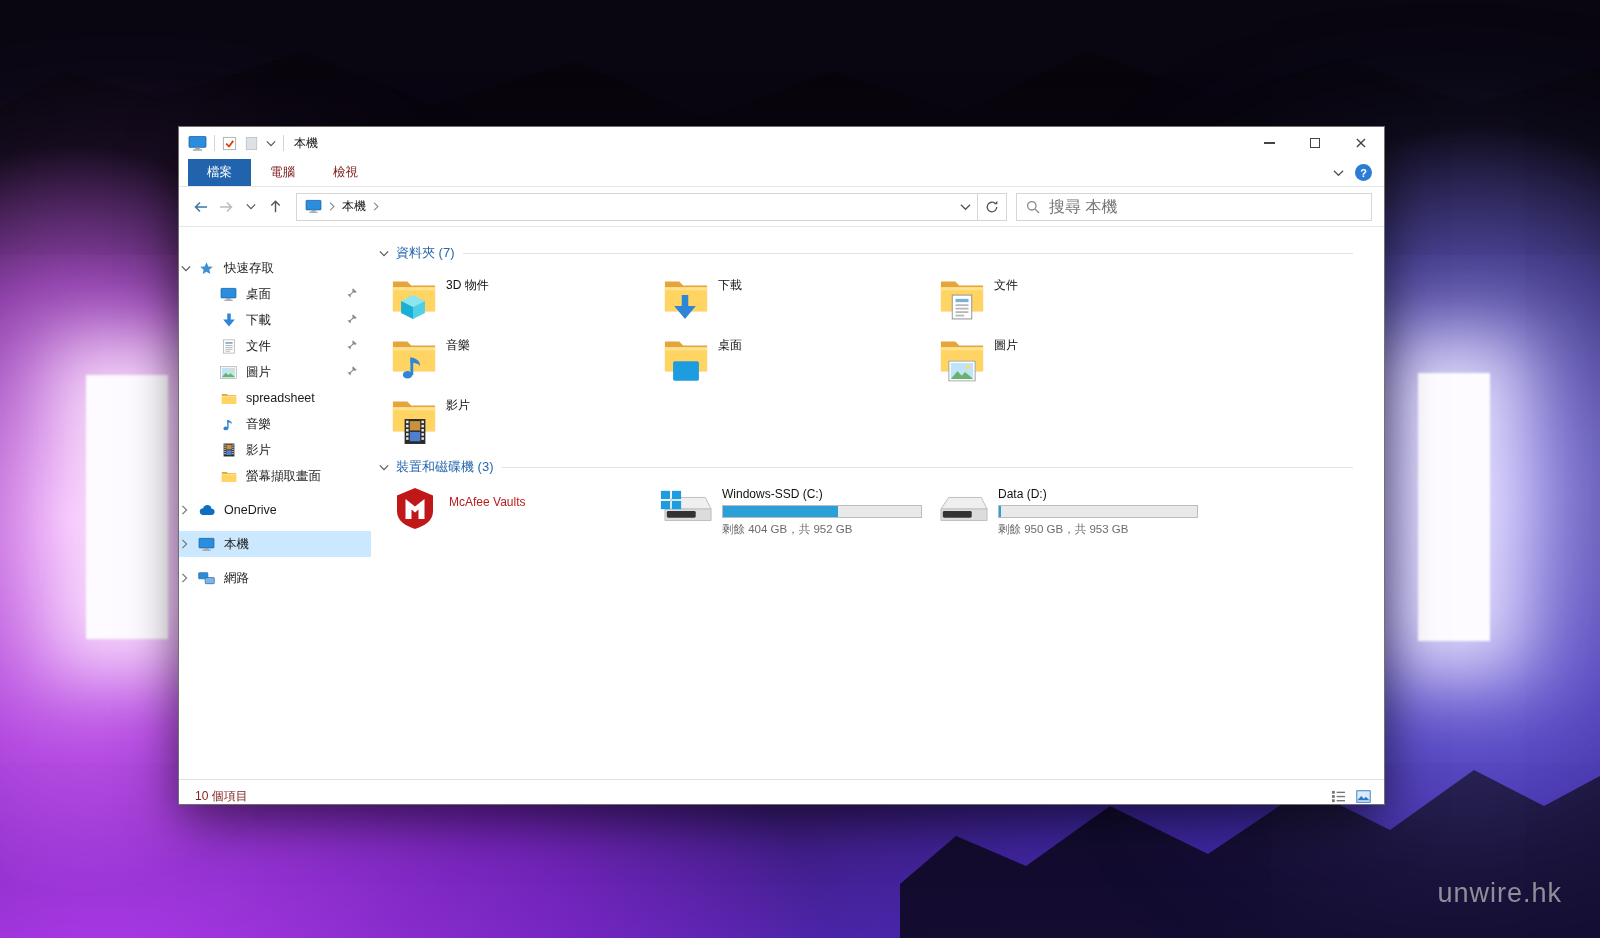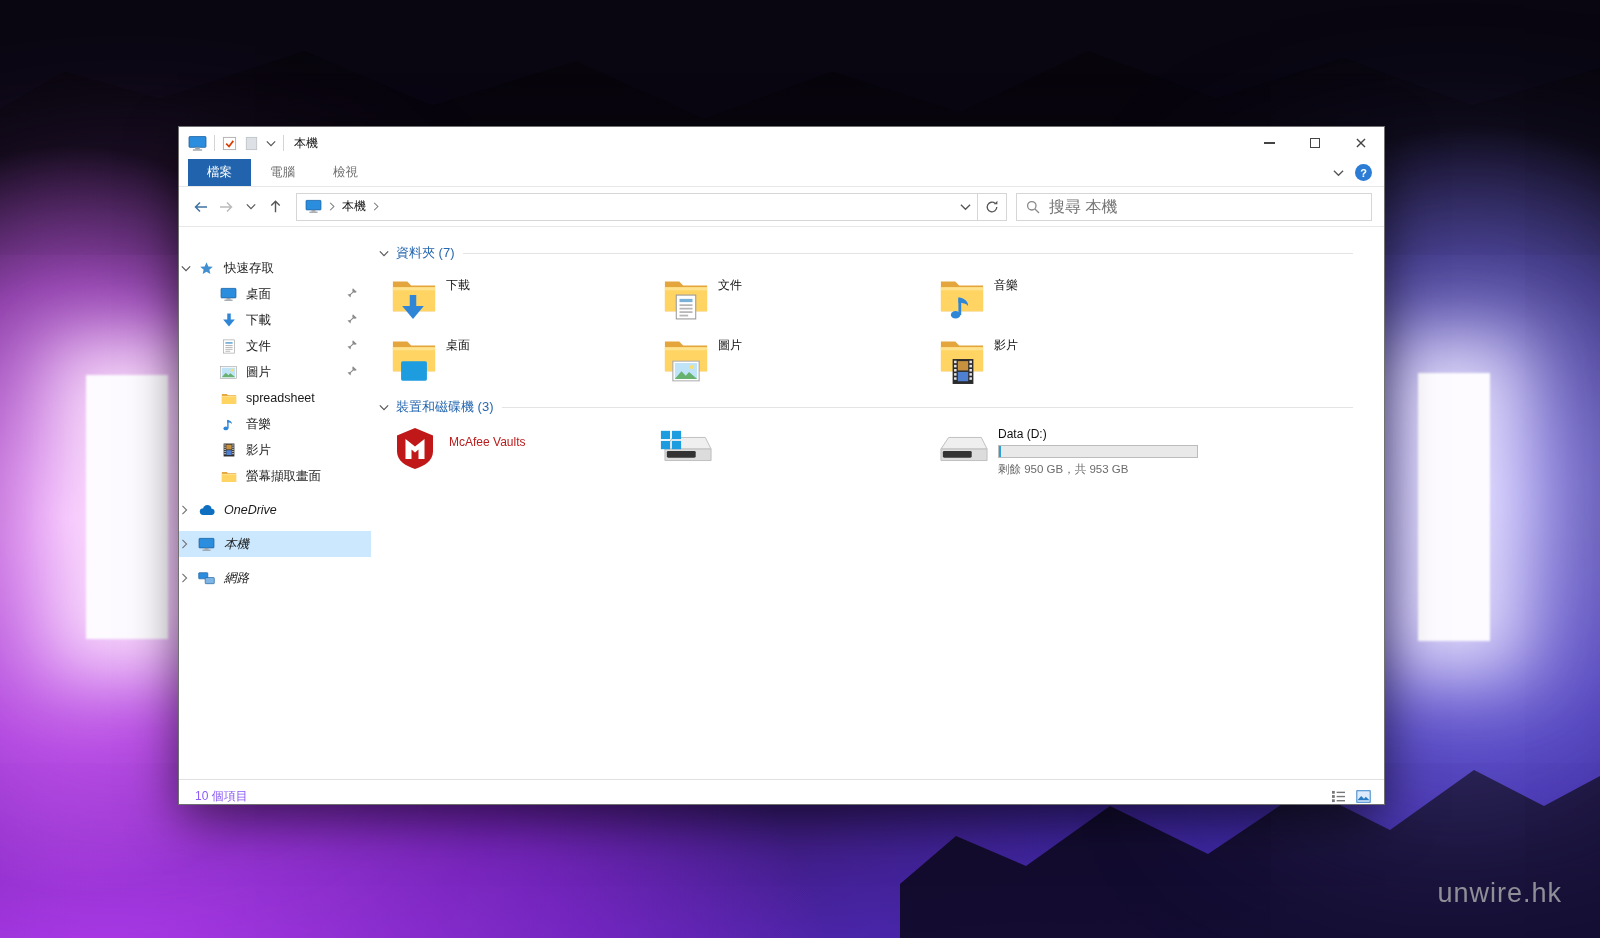--- a/index.html
+++ b/index.html
@@ -35,21 +35,21 @@
   .qat-sep { width:1px; height:16px; background:#d4d4d4; }
   .qat-btn { display:flex; align-items:center; justify-content:center; }
   .title-text { font-size:12px; color:#111; margin-left:3px; }
   .win-controls { margin-left:auto; display:flex; height:100%; }
   .wc-btn { width:46px; display:flex; align-items:center; justify-content:center; color:#333; }
   .min-glyph { width:11px; height:2px; background:#444; }
   .max-glyph { width:10px; height:10px; border:1.2px solid #444; }
   .close-glyph { font-size:16px; line-height:1; color:#444; font-family:"DejaVu Sans",sans-serif; }
 
   .tabs-row { height:27px; display:flex; align-items:stretch; padding-left:9px; position:relative; flex:none; }
-  .tab { padding:0 19px; font-size:12.5px; display:flex; align-items:center; color:#737373; }
+  .tab { padding:0 19px; font-size:12.5px; display:flex; align-items:center; color:#7f1d1d; }
   .tab.active { background:#2164ad; color:#fff; }
   .ribbon-right { position:absolute; right:12px; top:0; height:100%; display:flex; align-items:center; gap:11px; }
   .help-circle { width:17px; height:17px; border-radius:50%; background:#2a7cd4; color:#fff; font-size:11px;
     font-weight:bold; display:flex; align-items:center; justify-content:center; }
 
   .toolbar { height:41px; display:flex; align-items:center; padding:0 12px 0 9px;
     border-top:1px solid #e7e7e7; border-bottom:1px solid #e7e7e7; flex:none; }
   .nav-btn { width:25px; height:26px; display:flex; align-items:center; justify-content:center; flex:none; }
   .addressbox { flex:1; height:28px; border:1px solid #d6d6d6; display:flex; align-items:center;
     padding:0 6px 0 8px; gap:7px; margin-left:8px; background:#fff; }
@@ -59,21 +59,21 @@
     display:flex; align-items:center; justify-content:center; background:#fff; }
   .searchbox { width:356px; height:28px; border:1px solid #d6d6d6; margin-left:9px; display:flex;
     align-items:center; padding:0 9px; gap:9px; background:#fff; }
   .searchbox input { border:none; outline:none; width:100%; font-size:16px;
     font-family:"Liberation Sans","DejaVu Sans",sans-serif; }
 
   .content { flex:1; display:flex; min-height:0; }
   .sidebar { width:192px; padding-top:28px; flex:none; }
   .side-row { height:26px; display:flex; align-items:center; font-size:12.5px; color:#1a1a1a; position:relative; }
   .side-row.root { padding-left:2px; }
-  .side-row.root.spaced { margin-top:8px;font-style:italic; }
+  .side-row.root.spaced { margin-top:8px; }
   .side-row.child { padding-left:40px; }
   .side-row.selected { background:#cce8ff; }
   .side-chev { width:16px; display:flex; align-items:center; flex:none; }
   .side-ico { width:19px; height:17px; margin-right:8px; display:flex; align-items:center; justify-content:center; flex:none; }
   .pin { position:absolute; right:13px; top:6px; }
 
   .main { flex:1; padding:18px 31px 0 8px; overflow:hidden; }
   .group-header { display:flex; align-items:center; font-size:13px; color:#2667af; height:16px; margin-bottom:10px; }
   .group-header .gh-chev { margin-right:7px; display:flex; }
   .group-header .hline { flex:1; height:1px; background:#e3e3e3; margin-left:8px; }
@@ -88,21 +88,21 @@
   .drive-icon .flag { position:absolute; left:-3px; top:0; width:22px; height:22px; }
   .shield-icon { width:40px; height:44px; flex:none; margin-top:2px; margin-left:4px; margin-right:5px; }
   .drive-info { display:flex; flex-direction:column; }
   .drive-name { font-size:12px; color:#111; margin-top:2px; margin-bottom:4px; }
   .drive-bar { width:200px; height:13px; background:#e9e9e9; border:1px solid #bcbcbc; }
   .drive-fill { height:100%; background:#2b9fd8; }
   .drive-cap { font-size:11.5px; color:#6b6b6b; margin-top:4px; }
   .mcafee-name { font-size:12px; color:#b91c1c; margin-top:10px; }
 
   .statusbar { height:25px; border-top:1px solid #e0e0e0; display:flex; align-items:center;
-    padding:8px 12px 0 16px; font-size:12px; color:#8b5cf6; flex:none; }
+    padding:8px 12px 0 16px; font-size:12px; color:#7f1d1d; flex:none; }
   .status-views { margin-left:auto; display:flex; gap:7px; align-items:center; }
   .sv-btn { width:18px; height:16px; display:flex; align-items:center; justify-content:center; }
 </style>
 </head>
 <body>
 
 <svg width="0" height="0" style="position:absolute" xmlns="http://www.w3.org/2000/svg" xmlns:xlink="http://www.w3.org/1999/xlink" aria-hidden="true">
   <defs>
     <symbol id="sym-folder" viewBox="0 0 48 40">
       <path d="M2 6 h15 l4 4 h25 v27 H2 Z" fill="#e3a53c"></path>
@@ -507,74 +507,85 @@
         <span class="hline"></span>
       </div>
 
       <div class="tile-grid">
         <div class="folder-tile">
           <div class="tile-icon">
             <svg width="46" height="40">
                 <use href="#sym-folder" xlink:href="#sym-folder"></use>
               </svg>
             <svg class="overlay" viewBox="0 0 24 24">
-                <use href="#sym-down-arrow" xlink:href="#sym-down-arrow"></use>
-              </svg>
-          </div>
-          <span class="tile-label">下載</span>
+                <use href="#sym-cube" xlink:href="#sym-cube"></use>
+              </svg>
+          </div>
+          <span class="tile-label">3D 物件</span>
         </div>
         <div class="folder-tile">
           <div class="tile-icon">
             <svg width="46" height="40">
                 <use href="#sym-folder" xlink:href="#sym-folder"></use>
               </svg>
-            <svg class="overlay" viewBox="0 0 20 24" style="width:22px;left:12px">
-                <use href="#sym-doc" xlink:href="#sym-doc"></use>
-              </svg>
-          </div>
-          <span class="tile-label">文件</span>
+            <svg class="overlay" viewBox="0 0 24 24">
+                <use href="#sym-down-arrow" xlink:href="#sym-down-arrow"></use>
+              </svg>
+          </div>
+          <span class="tile-label">下載</span>
         </div>
         <div class="folder-tile">
           <div class="tile-icon">
             <svg width="46" height="40">
                 <use href="#sym-folder" xlink:href="#sym-folder"></use>
               </svg>
-            <svg class="overlay" viewBox="0 0 24 24">
-                <use href="#sym-note" xlink:href="#sym-note"></use>
-              </svg>
-          </div>
-          <span class="tile-label">音樂</span>
+            <svg class="overlay" viewBox="0 0 20 24" style="width:22px;left:12px">
+                <use href="#sym-doc" xlink:href="#sym-doc"></use>
+              </svg>
+          </div>
+          <span class="tile-label">文件</span>
         </div>
         <div class="folder-tile">
           <div class="tile-icon">
             <svg width="46" height="40">
                 <use href="#sym-folder" xlink:href="#sym-folder"></use>
               </svg>
-            <svg class="overlay" viewBox="0 0 26 20" style="width:28px;height:22px;bottom:1px">
-                <use href="#sym-screen" xlink:href="#sym-screen"></use>
-              </svg>
-          </div>
-          <span class="tile-label">桌面</span>
+            <svg class="overlay" viewBox="0 0 24 24">
+                <use href="#sym-note" xlink:href="#sym-note"></use>
+              </svg>
+          </div>
+          <span class="tile-label">音樂</span>
         </div>
         <div class="folder-tile">
           <div class="tile-icon">
             <svg width="46" height="40">
                 <use href="#sym-folder" xlink:href="#sym-folder"></use>
               </svg>
             <svg class="overlay" viewBox="0 0 26 20" style="width:28px;height:22px;bottom:1px">
-                <use href="#sym-photo" xlink:href="#sym-photo"></use>
-              </svg>
-          </div>
-          <span class="tile-label">圖片</span>
+                <use href="#sym-screen" xlink:href="#sym-screen"></use>
+              </svg>
+          </div>
+          <span class="tile-label">桌面</span>
         </div>
         <div class="folder-tile">
           <div class="tile-icon">
             <svg width="46" height="40">
                 <use href="#sym-folder" xlink:href="#sym-folder"></use>
               </svg>
+            <svg class="overlay" viewBox="0 0 26 20" style="width:28px;height:22px;bottom:1px">
+                <use href="#sym-photo" xlink:href="#sym-photo"></use>
+              </svg>
+          </div>
+          <span class="tile-label">圖片</span>
+        </div>
+        <div class="folder-tile">
+          <div class="tile-icon">
+            <svg width="46" height="40">
+                <use href="#sym-folder" xlink:href="#sym-folder"></use>
+              </svg>
             <svg class="overlay" viewBox="0 0 22 26" style="width:24px;height:27px;left:12px;bottom:-2px">
                 <use href="#sym-film" xlink:href="#sym-film"></use>
               </svg>
           </div>
           <span class="tile-label">影片</span>
         </div>
       </div>
 
       <div class="group-header">
         <span class="gh-chev">
@@ -594,20 +605,27 @@
           <span class="mcafee-name">McAfee Vaults</span>
         </div>
         <div class="drive-tile">
           <div class="drive-icon">
             <svg width="50" height="40">
                 <use href="#sym-drive" xlink:href="#sym-drive"></use>
               </svg>
             <svg class="flag" viewBox="0 0 24 24">
                 <use href="#sym-winflag" xlink:href="#sym-winflag"></use>
               </svg>
+          </div>
+          <div class="drive-info">
+            <span class="drive-name">Windows-SSD (C:)</span>
+            <div class="drive-bar">
+              <div class="drive-fill" style="width: 58%;"></div>
+            </div>
+            <span class="drive-cap">剩餘 404 GB，共 952 GB</span>
           </div>
         </div>
         <div class="drive-tile">
           <div class="drive-icon">
             <svg width="50" height="40">
                 <use href="#sym-drive" xlink:href="#sym-drive"></use>
               </svg>
           </div>
           <div class="drive-info">
             <span class="drive-name">Data (D:)</span>

